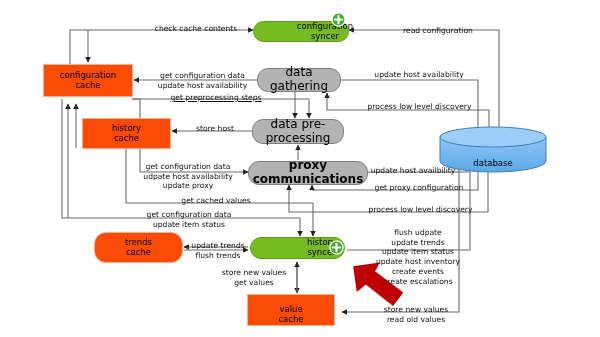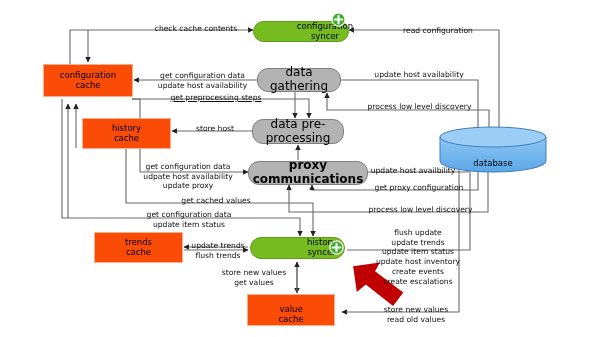--- a/index.html
+++ b/index.html
@@ -150,21 +150,21 @@
     </div>
   </div>
 
   <div class="node node-cache" style="left:82px; top:118px; width:89px; height:31px;">
     <div>
       <div>history</div>
       <div>cache</div>
     </div>
   </div>
 
-  <div class="node node-cache" style="left:94px; top:232px; width:89px; height:31px;">
+  <div class="node node-cache" style="left:94px; top:232px; width:89px; height:31px;border-radius:12px;">
     <div>
       <div>trends</div>
       <div>cache</div>
     </div>
   </div>
 
   <div class="node node-cache" style="left:247px; top:294px; width:88px; height:32px;align-items:flex-end;">
     <div>
       <div>value</div>
       <div>cache</div>
@@ -277,21 +277,21 @@
     <div>update trends</div>
     <div>flush trends</div>
   </div>
 
   <div class="edge-label" style="left:215px; top:268px; width:78px;">
     <div>store new values</div>
     <div>get values</div>
   </div>
 
   <div class="edge-label" style="left:370px; top:228px; width:96px;">
-    <div>flush update</div>
+    <div>flush udpate</div>
     <div>update trends</div>
     <div>update item status</div>
     <div>update host inventory</div>
     <div>create events</div>
     <div>create escalations</div>
   </div>
 
   <div class="edge-label" style="left:370px; top:305px; width:92px;">
     <div>store new values</div>
     <div>read old values</div>

